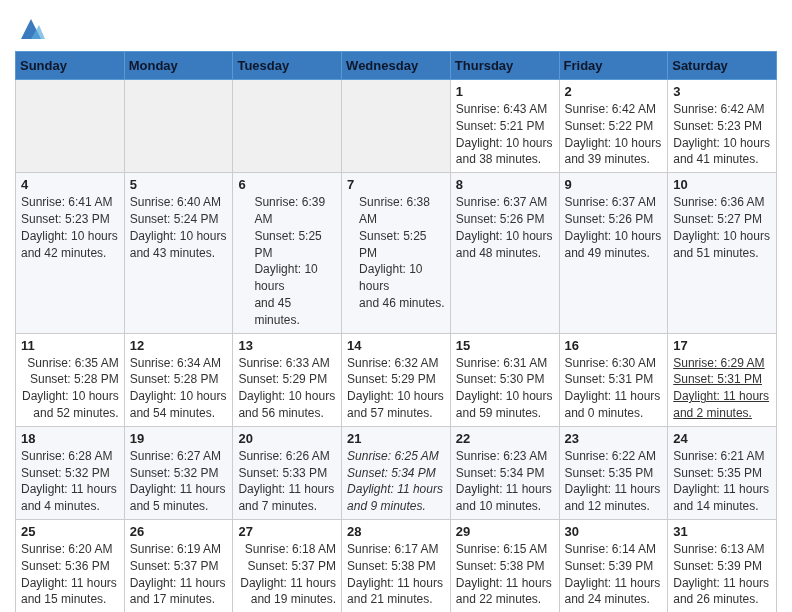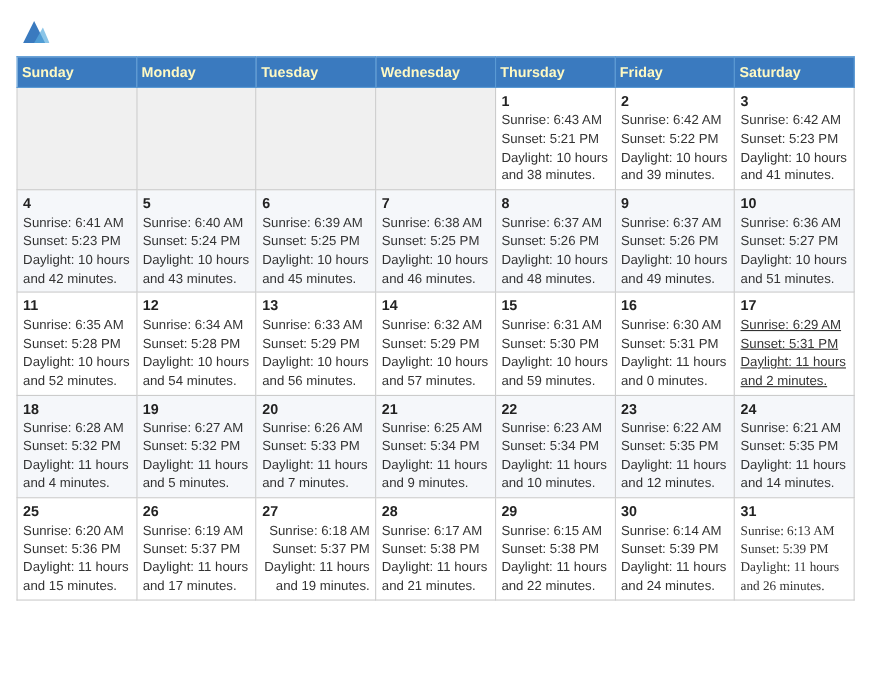--- a/index.html
+++ b/index.html
@@ -44,21 +44,21 @@
       font-size: 15px;
       color: #555;
       margin-top: 2px;
     }
     .calendar {
       width: 100%;
       border-collapse: collapse;
     }
     .calendar th {
       background: #3a7abf;
-      color: #fef9c3;
+      color: #0f172a;
       font-size: 13px;
       font-weight: bold;
       padding: 6px 4px;
       border: 1px solid #5a9ad4;
       text-align: left;
     }
     .calendar td {
       border: 1px solid #ccc;
       vertical-align: top;
       padding: 4px 5px;
@@ -154,28 +154,28 @@
         </td>
         <td>
           <div class="day-num">5</div>
           <div class="day-info" style="white-space: pre-line;">Sunrise: 6:40 AM
 Sunset: 5:24 PM
 Daylight: 10 hours
 and 43 minutes.</div>
         </td>
         <td>
           <div class="day-num">6</div>
-          <div class="day-info" style="white-space: pre-line;">Sunrise: 6:39 AM
+          <div class="day-info" style="white-space: pre-line; margin-left: 16px;">Sunrise: 6:39 AM
 Sunset: 5:25 PM
 Daylight: 10 hours
 and 45 minutes.</div>
         </td>
         <td>
           <div class="day-num">7</div>
-          <div class="day-info" style="white-space: pre-line;">Sunrise: 6:38 AM
+          <div class="day-info" style="white-space: pre-line; margin-left: 12px;">Sunrise: 6:38 AM
 Sunset: 5:25 PM
 Daylight: 10 hours
 and 46 minutes.</div>
         </td>
         <td>
           <div class="day-num">8</div>
           <div class="day-info" style="white-space: pre-line;">Sunrise: 6:37 AM
 Sunset: 5:26 PM
 Daylight: 10 hours
 and 48 minutes.</div>
@@ -191,21 +191,21 @@
           <div class="day-num">10</div>
           <div class="day-info" style="white-space: pre-line;">Sunrise: 6:36 AM
 Sunset: 5:27 PM
 Daylight: 10 hours
 and 51 minutes.</div>
         </td>
       </tr>
       <tr>
         <td>
           <div class="day-num">11</div>
-          <div class="day-info" style="white-space: pre-line;">Sunrise: 6:35 AM
+          <div class="day-info" style="white-space: pre-line; text-align: right;">Sunrise: 6:35 AM
 Sunset: 5:28 PM
 Daylight: 10 hours
 and 52 minutes.</div>
         </td>
         <td>
           <div class="day-num">12</div>
           <div class="day-info" style="white-space: pre-line;">Sunrise: 6:34 AM
 Sunset: 5:28 PM
 Daylight: 10 hours
 and 54 minutes.</div>
@@ -263,21 +263,21 @@
         </td>
         <td>
           <div class="day-num">20</div>
           <div class="day-info" style="white-space: pre-line;">Sunrise: 6:26 AM
 Sunset: 5:33 PM
 Daylight: 11 hours
 and 7 minutes.</div>
         </td>
         <td>
           <div class="day-num">21</div>
-          <div class="day-info" style="white-space: pre-line;">Sunrise: 6:25 AM
+          <div class="day-info" style="white-space: pre-line; font-style: italic;">Sunrise: 6:25 AM
 Sunset: 5:34 PM
 Daylight: 11 hours
 and 9 minutes.</div>
         </td>
         <td>
           <div class="day-num">22</div>
           <div class="day-info" style="white-space: pre-line;">Sunrise: 6:23 AM
 Sunset: 5:34 PM
 Daylight: 11 hours
 and 10 minutes.</div>
@@ -335,20 +335,20 @@
         </td>
         <td>
           <div class="day-num">30</div>
           <div class="day-info" style="white-space: pre-line;">Sunrise: 6:14 AM
 Sunset: 5:39 PM
 Daylight: 11 hours
 and 24 minutes.</div>
         </td>
         <td>
           <div class="day-num">31</div>
-          <div class="day-info" style="white-space: pre-line; font-family: Liberation Serif, serif;">Sunrise: 6:13 AM
+          <div class="day-info" style="white-space: pre-line;">Sunrise: 6:13 AM
 Sunset: 5:39 PM
 Daylight: 11 hours
 and 26 minutes.</div>
         </td>
       </tr>
     </tbody>
 </table>
 
 </body></html>

